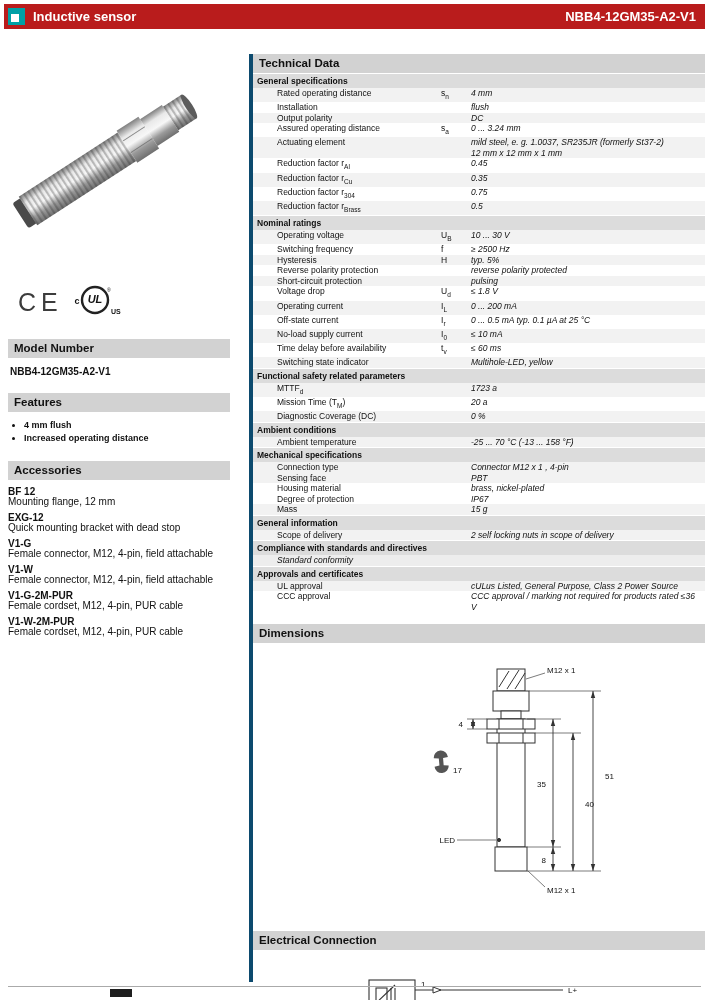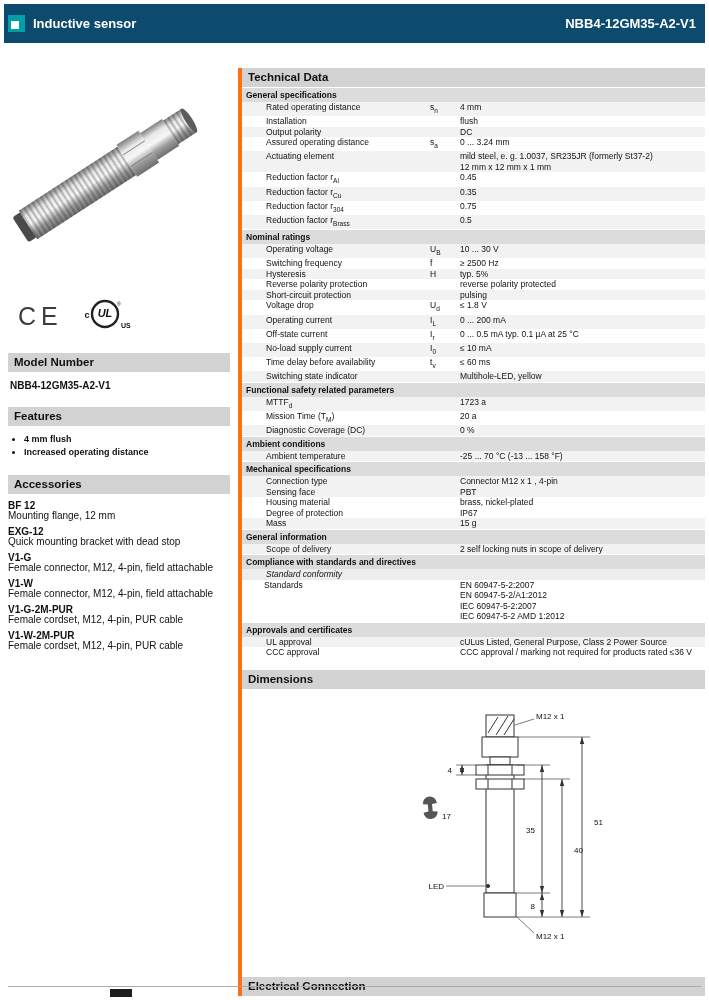--- a/index.html
+++ b/index.html
@@ -1,51 +1,51 @@
 <!DOCTYPE html>
 <html><head>
 <meta charset="utf-8">
 <style>
   * { margin:0; padding:0; box-sizing:border-box; }
   html,body { background:#fff; }
   body { font-family:"Liberation Sans", sans-serif; color:#111; }
   .page { position:relative; width:709px; height:1000px; background:#fff; overflow:hidden; }
 
   
-  .topbar { margin:4px 4px 0 4px; height:39px; background:#0c4a6e; display:flex; align-items:center; padding:0 9px 0 4px; }
+  .topbar { margin:4px 4px 0 4px; height:25px; background:#b91c1c; display:flex; align-items:center; padding:0 9px 0 4px; }
   .brandicon { width:17px; height:17px; background:#00a0a6; position:relative; margin-right:8px; flex:0 0 auto; }
   .brandicon .inner { position:absolute; left:3px; bottom:3px; width:8px; height:8px; background:#fff; }
   .topbar-title { color:#fff; font-weight:bold; font-size:13px; }
   .topbar-part { margin-left:auto; color:#fff; font-weight:bold; font-size:13px; }
 
   
   .cols { display:flex; padding:0 4px 0 8px; align-items:stretch; height:953px; }
   .leftcol { width:222px; flex:0 0 auto; padding-top:22px; }
-  .rightcol { flex:1; margin-left:8px; margin-top:25px; border-left:4px solid #f97316; display:flex; flex-direction:column; }
+  .rightcol { flex:1; margin-left:19px; margin-top:25px; border-left:4px solid #0c4a6e; display:flex; flex-direction:column; }
   .rcontent { flex:1; }
 
   
   .rhead, .lhead { background:#d2d2d2; font-weight:bold; font-size:11.5px; padding:3px 6px 4px 6px; }
   .lhead { margin-top:14px; }
   .rhead.gap { margin-top:12px; }
 
   
   .sec-head { background:#dcdcdc; font-weight:bold; font-size:8.5px; padding:2px 4px; margin-top:1px; }
   .trow { display:flex; font-size:8.5px; line-height:10.5px; }
   .trow.shade { background:#f2f2f2; }
   .trow.subhead { background:#ededed;font-style:italic; }
   .c-label { width:188px; flex:0 0 auto; padding-left:24px; }
   .c-label.ind2 { padding-left:22px; }
   .c-sym { width:30px; flex:0 0 auto; }
-  .c-val { flex:1; padding-right:4px; }
+  .c-val { flex:1; padding-right:4px;font-style:italic; }
   sub { font-size:6.5px; }
 
   
   .product-photo { height:228px; position:relative; }
-  .logos { display:flex; align-items:center; gap:18px; height:46px; padding-left:10px; }
+  .logos { display:flex; align-items:center; gap:8px; height:46px; padding-left:10px; }
   .ce-text { font-size:25px; color:#3c3c3c; letter-spacing:5px; font-weight:500; }
   .model-value { font-weight:bold; font-size:10px; padding:8px 2px 2px 2px; }
   #features-list { list-style:disc; padding:7px 0 2px 16px; }
   #features-list li { font-weight:bold; font-size:9px; line-height:13px; }
   .acc { margin-top:7px; }
   .acc-name { font-weight:bold; font-size:10px; line-height:10px; }
   .acc-desc { font-size:10px; line-height:9px; }
 
   
   .dim-wrap { padding:14px 0 6px 96px; }
@@ -370,30 +370,20 @@
               <div class="c-label">Scope of delivery</div>
               <div class="c-sym"></div>
               <div class="c-val">
                 <div>2 self locking nuts in scope of delivery</div>
               </div>
             </div>
             <div class="sec-head">Compliance with standards and directives</div>
             <div class="trow subhead">
               <div class="c-label">Standard conformity</div>
             </div>
-            <div class="trow">
-              <div class="c-label ind2">Standards</div>
-              <div class="c-sym"></div>
-              <div class="c-val">
-                <div>EN 60947-5-2:2007</div>
-                <div>EN 60947-5-2/A1:2012</div>
-                <div>IEC 60947-5-2:2007</div>
-                <div>IEC 60947-5-2 AMD 1:2012</div>
-              </div>
-            </div>
             <div class="sec-head">Approvals and certificates</div>
             <div class="trow shade">
               <div class="c-label">UL approval</div>
               <div class="c-sym"></div>
               <div class="c-val">
                 <div>cULus Listed, General Purpose, Class 2 Power Source</div>
               </div>
             </div>
             <div class="trow">
               <div class="c-label">CCC approval</div>

